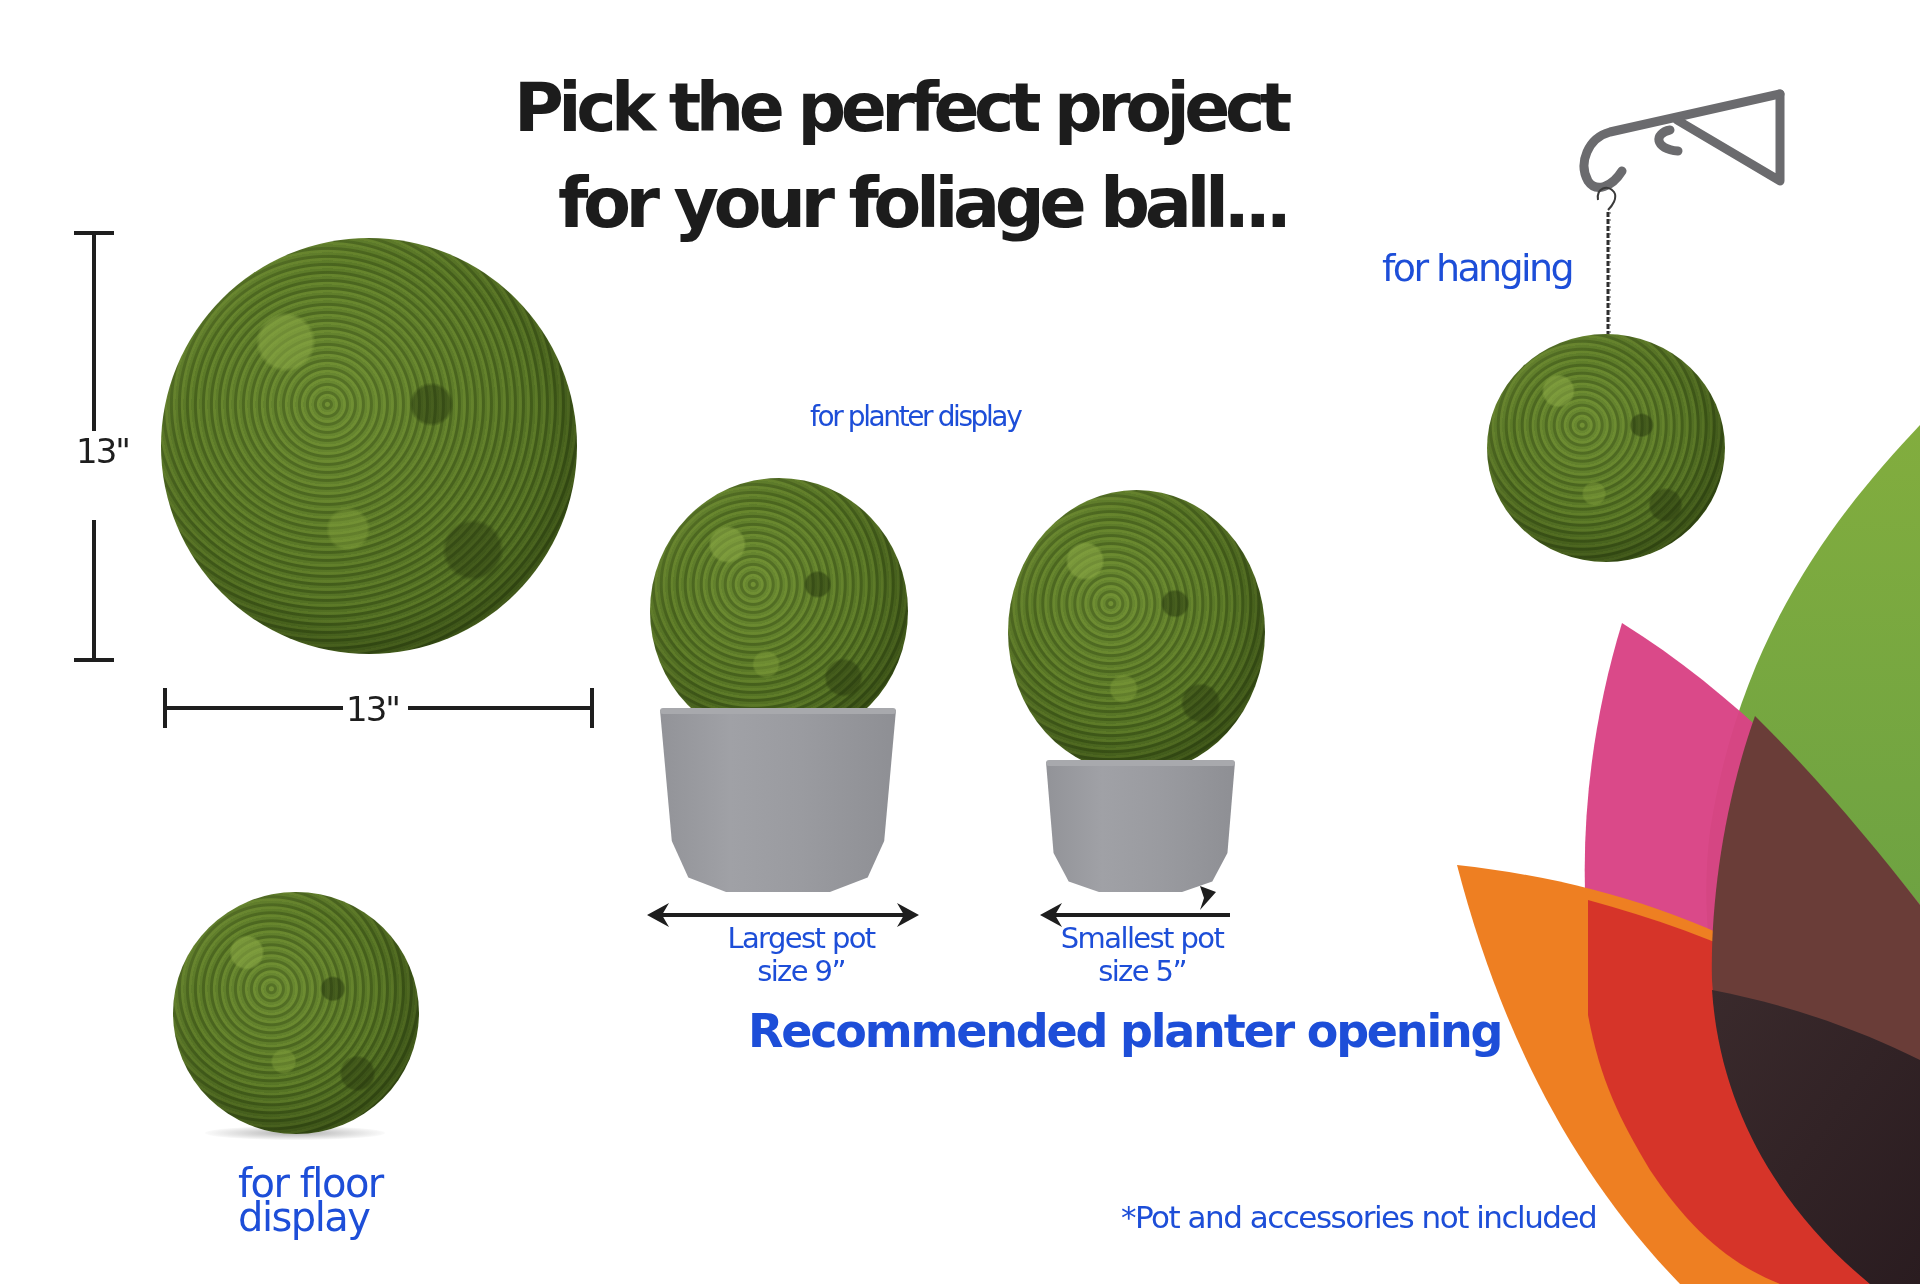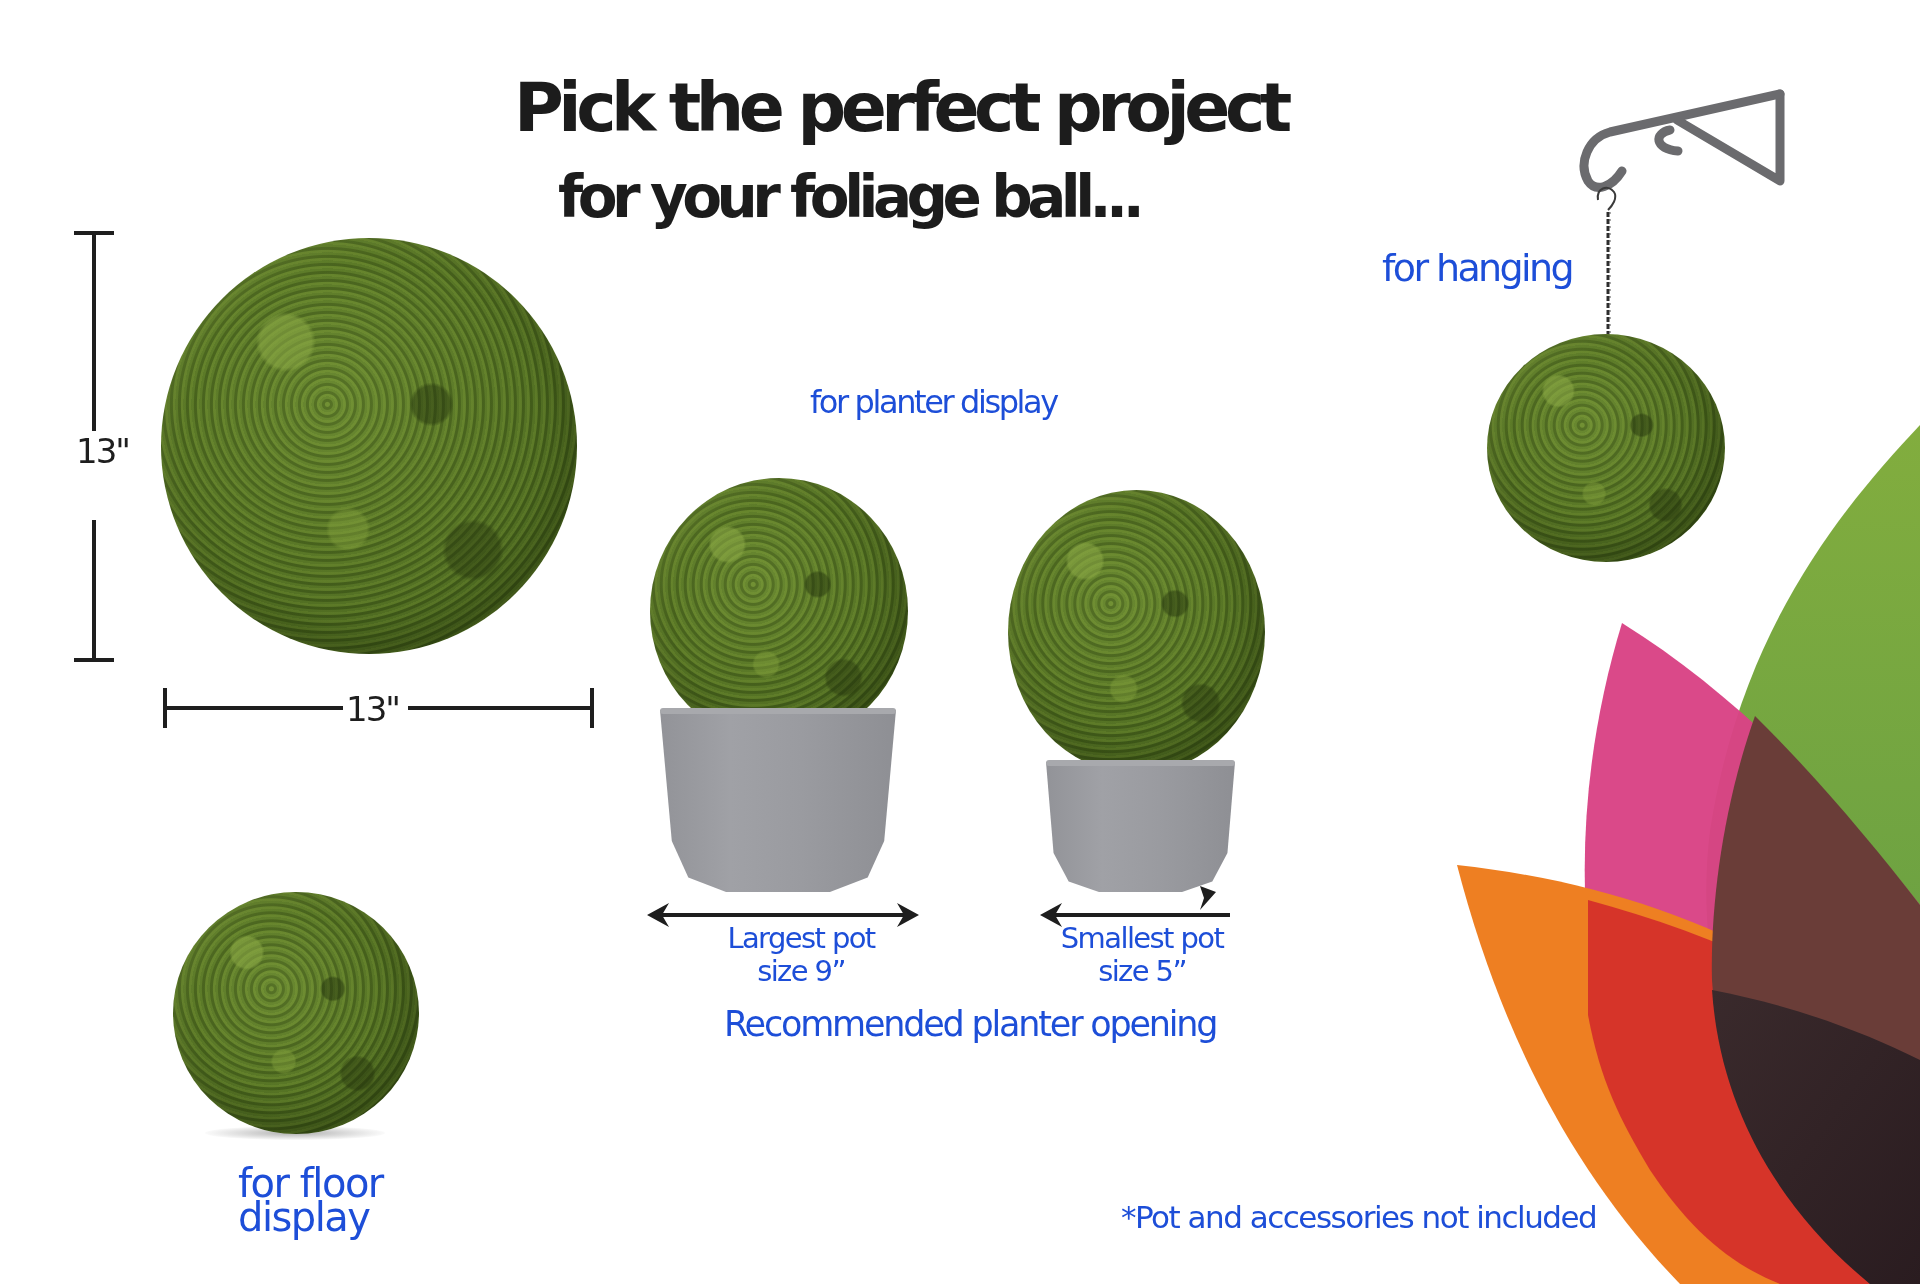--- a/index.html
+++ b/index.html
@@ -46,21 +46,21 @@
   <path d="M1457 865 C1500 1030 1570 1170 1680 1284 L1920 1284 L1920 1060 C1790 950 1640 885 1457 865 Z" fill="#ee7f22"></path>
 
   <path d="M1588 1015 C1600 1080 1620 1120 1650 1170 C1690 1230 1730 1264 1780 1284 L1920 1284 L1920 1060 C1820 980 1700 930 1588 900 Z" fill="#d42e2a" fill-opacity="0.92"></path>
 
   <path d="M1755 716 C1725 800 1710 900 1712 980 C1720 1100 1780 1200 1870 1284 L1920 1284 L1920 905 C1870 840 1810 770 1755 716 Z" fill="#6a3d38"></path>
 
   <path d="M1712 990 C1720 1110 1780 1210 1870 1284 L1920 1284 L1920 1060 C1860 1030 1790 1005 1712 990 Z" fill="url(#gDark)"></path>
 </svg>
 
 <div class="title-line" style="left:514px; top:74px; font-size:68px; letter-spacing:-5.5px;">Pick the perfect project</div>
-<div class="title-line" style="left:558px; top:168px; font-size:58px; letter-spacing:-5.5px;">for your foliage ball...</div>
+<div class="title-line" style="left:558px; top:168px; font-size:70px; letter-spacing:-5.5px;">for your foliage ball...</div>
 
 <div>
   <div class="abs" style="left:74px;top:231px;width:40px;height:4px;background:#1e1e1e;"></div>
   <div class="abs" style="left:92px;top:231px;width:4px;height:200px;background:#1e1e1e;"></div>
   <div class="abs" style="left:92px;top:520px;width:4px;height:142px;background:#1e1e1e;"></div>
   <div class="abs" style="left:74px;top:658px;width:40px;height:4px;background:#1e1e1e;"></div>
   <div class="dim-text" style="left:76px;top:434px;">13"</div>
 </div>
 <div>
   <div class="abs" style="left:163px;top:688px;width:4px;height:40px;background:#1e1e1e;"></div>
@@ -72,21 +72,21 @@
 
 <div class="ball" style="left:161px;top:238px;width:416px;height:416px;"></div>
 
 <div class="abs" style="left:205px;top:1126px;width:180px;height:14px;border-radius:50%;background:radial-gradient(ellipse at center, rgba(80,80,80,0.45) 0%, rgba(150,150,150,0.15) 60%, transparent 75%);"></div>
 <div class="ball" style="left:173px;top:892px;width:246px;height:242px;"></div>
 <div class="label" style="left:238px;top:1166px;font-size:40px;line-height:34px;letter-spacing:-1.5px;">
   <div>for floor</div>
   <div>display</div>
 </div>
 
-<div class="label" style="left:810px;top:383px;font-size:32px;letter-spacing:-2.4px;">for planter display</div>
+<div class="label" style="left:810px;top:400px;font-size:28px;letter-spacing:-2.4px;">for planter display</div>
 
 <div class="ball" style="left:650px;top:478px;width:258px;height:266px;"></div>
 <div class="pot" style="left:660px;top:710px;width:236px;height:182px;clip-path:polygon(0 0,100% 0,95% 72%,88% 92%,72% 100%,28% 100%,12% 92%,5% 72%);"></div>
 <div class="abs" style="left:660px;top:708px;width:236px;height:6px;background:#a8a9ad;border-radius:3px;"></div>
 
 <div class="ball" style="left:1008px;top:490px;width:257px;height:284px;"></div>
 <div class="pot" style="left:1046px;top:762px;width:189px;height:130px;clip-path:polygon(0 0,100% 0,96% 70%,88% 92%,72% 100%,28% 100%,12% 92%,4% 70%);"></div>
 <div class="abs" style="left:1046px;top:760px;width:189px;height:6px;background:#a8a9ad;border-radius:3px;"></div>
 
 <svg class="abs" style="left:645px;top:900px;" width="276" height="30" viewBox="0 0 276 30">
@@ -102,21 +102,21 @@
 <svg class="abs" style="left:1036px;top:886px;" width="200" height="44" viewBox="0 0 200 44">
   <line x1="12" y1="29" x2="194" y2="29" stroke="#1e1e1e" stroke-width="4"></line>
   <path d="M4 29 L26 17 L19 29 L26 41 Z" fill="#1e1e1e"></path>
   <path d="M180 6 L164 0 L168 12 L164 24 Z" fill="#1e1e1e" transform="translate(0,0)"></path>
 </svg>
 <div class="label" style="left:1058px;top:922px;font-size:29px;line-height:33px;letter-spacing:-1.6px;text-align:center;width:168px;">
   <div>Smallest pot</div>
   <div>size 5”</div>
 </div>
 
-<div class="label" style="left:724px;top:1004px;font-size:35px;letter-spacing:-2.2px;">Recommended planter opening</div>
+<div class="label" style="left:748px;top:1004px;font-size:46px;letter-spacing:-2.2px;font-weight:bold;">Recommended planter opening</div>
 
 <svg class="abs" style="left:1570px;top:85px;" width="220" height="120" viewBox="0 0 220 120">
   <g fill="none" stroke="#6b6b6e" stroke-width="9" stroke-linecap="round" stroke-linejoin="round">
     <path d="M210 9 L210 96 L107 35"></path>
     <path d="M210 9 L40 47 C18 53 8 78 18 96 C26 108 42 102 52 86"></path>
     <path d="M100 45 C84 48 84 64 108 66"></path>
   </g>
 </svg>
 <svg class="abs" style="left:1590px;top:180px;" width="40" height="160" viewBox="0 0 40 160">
   <path d="M8 20 C6 8 18 4 24 12 C28 18 22 26 18 30" fill="none" stroke="#3a3a3a" stroke-width="2"></path>

